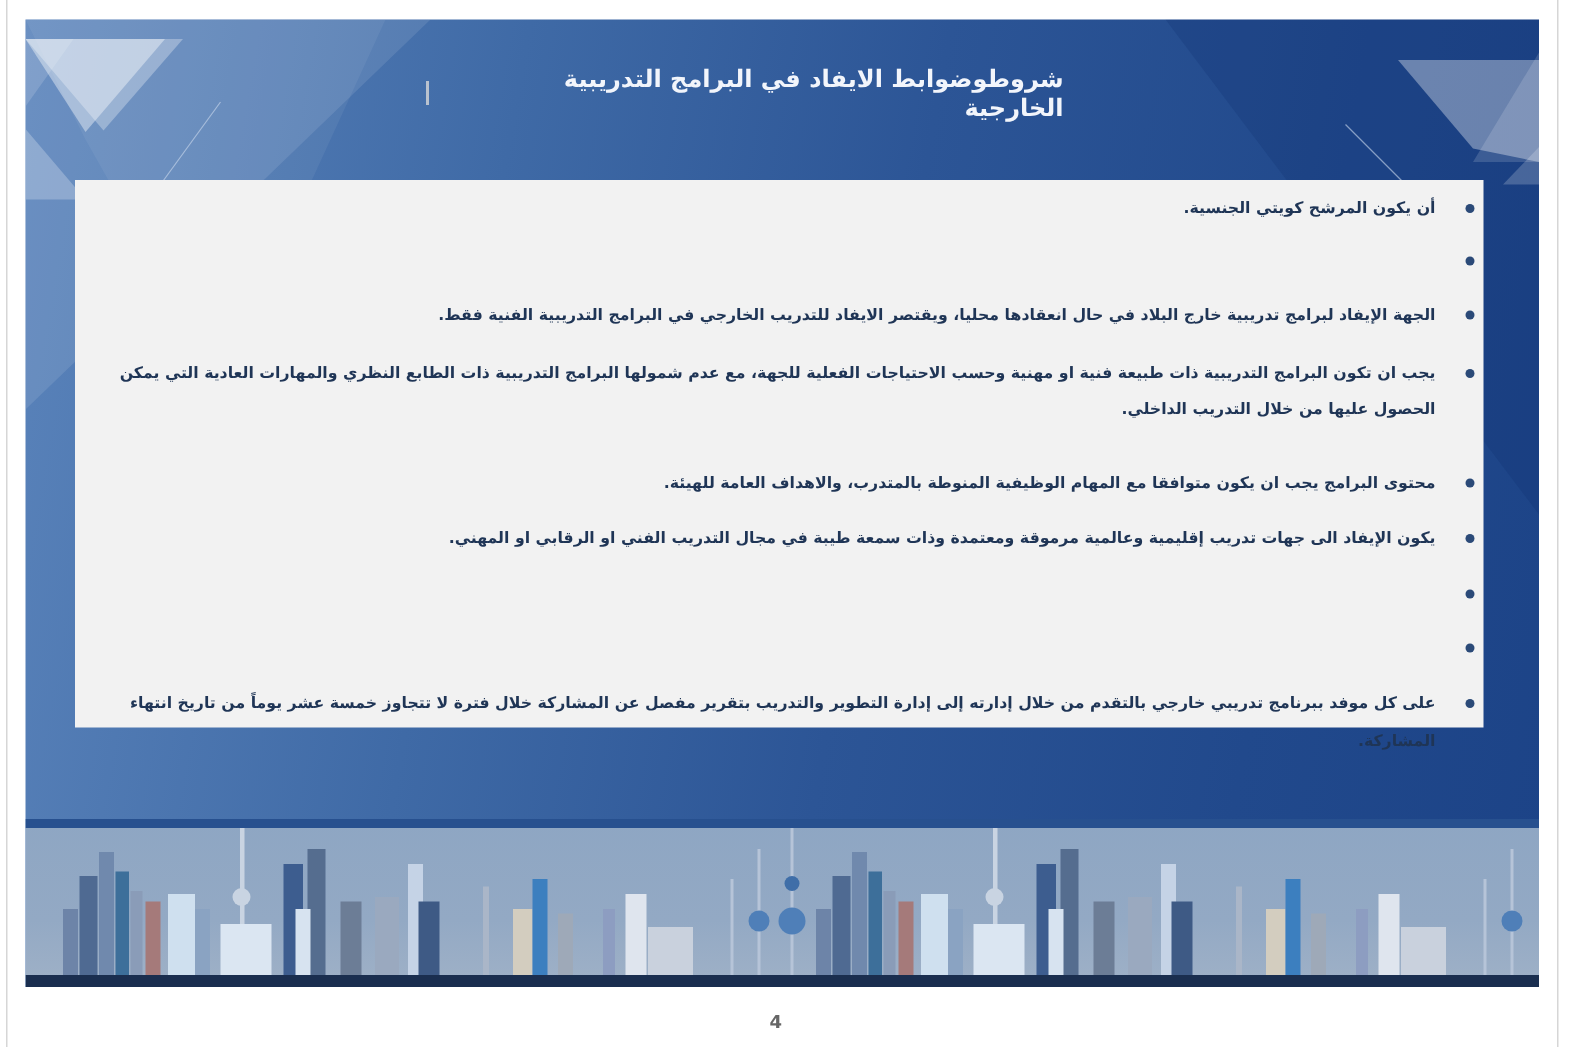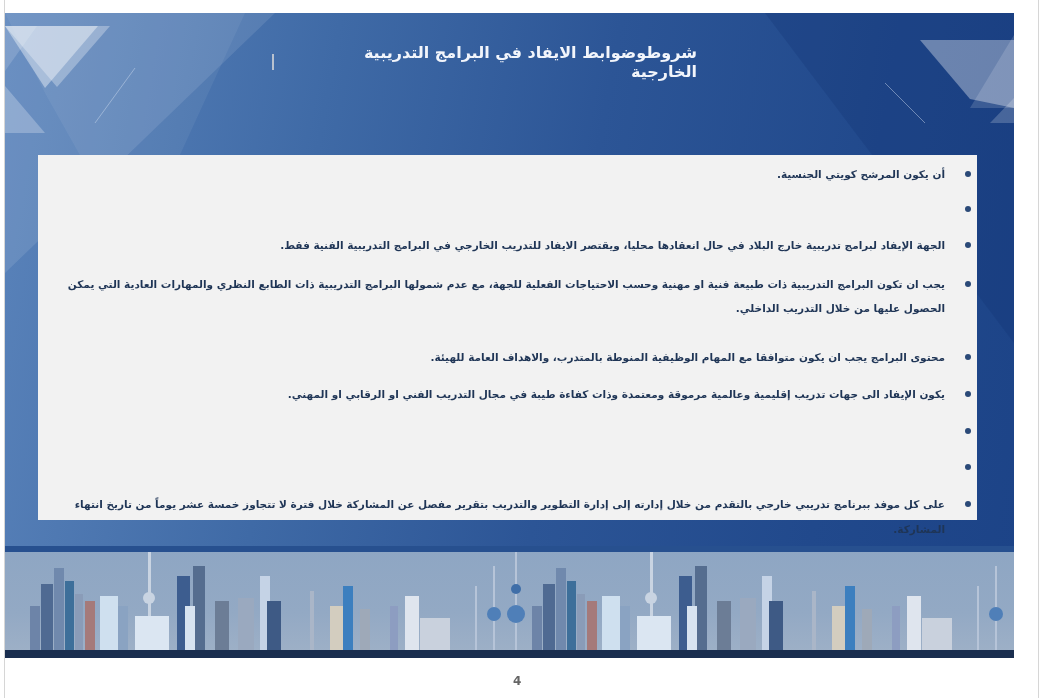--- a/index.html
+++ b/index.html
@@ -1,26 +1,26 @@
 <!DOCTYPE html>
 <html><head>
 <meta charset="utf-8">
 <style>
   html,body{margin:0;padding:0;}
   body{width:1046px;height:698px;background:#ffffff;position:relative;overflow:hidden;font-family:"DejaVu Sans",sans-serif;}
   .page-edge-left{position:absolute;left:4px;top:0;width:1px;height:698px;background:#d6d6d6;}
   .page-edge-right{position:absolute;left:1038px;top:0;width:1px;height:698px;background:#d6d6d6;}
-  .slide{position:absolute;left:5px;top:13px;width:1009px;height:645px;overflow:hidden;
+  .slide{position:absolute;left:17px;top:13px;width:1009px;height:645px;overflow:hidden;
     background:linear-gradient(100deg,#5b84bb 0%,#3f6aa6 30%,#2c5596 55%,#21498c 80%,#1c4387 100%);}
   .slide .deco{position:absolute;top:0;left:0;width:1009px;height:540px;}
   .title{position:absolute;left:0;top:30px;width:1009px;text-align:center;direction:rtl;
     color:#f2f5fb;font-family:"DejaVu Sans",sans-serif;font-weight:bold;font-size:16px;letter-spacing:0.2px;}
   .title-inner{position:absolute;left:312px;width:380px;text-align:right;}
   .cursor-mark{position:absolute;left:267px;top:41px;width:2px;height:16px;background:#b9c2cf;}
-  .content-box{position:absolute;left:33px;top:107px;width:939px;height:365px;background:#f2f2f2;margin-top:35px;}
+  .content-box{position:absolute;left:33px;top:107px;width:939px;height:365px;background:#f2f2f2;}
   .criteria-list{list-style:none;margin:0;padding:0;direction:rtl;}
   .criteria-list li{position:absolute;right:32px;direction:rtl;text-align:right;color:#1f3556;
     font-family:"DejaVu Sans",sans-serif;font-weight:bold;font-size:10.5px;line-height:25px;}
   .criteria-list li .bullet{position:absolute;right:-26px;top:9px;width:6px;height:6px;border-radius:50%;background:#2b4a78;}
   .skyline{position:absolute;left:0;top:533px;width:1009px;height:112px;background:linear-gradient(180deg,#8ea6c3 0%,#93a9c4 60%,#9fb1c7 100%);}
   .skyline-top-bar{position:absolute;left:0;top:533px;width:1009px;height:6px;background:#27508f;}
   .skyline-bottom-bar{position:absolute;left:0;top:637px;width:1009px;height:8px;background:#1a2e4f;}
   .page-number{position:absolute;left:513px;top:674px;color:#666;font-family:"DejaVu Sans",sans-serif;font-weight:bold;font-size:12px;}
 </style>
 </head>
@@ -50,21 +50,21 @@
     <span class="title-inner">شروطوضوابط الايفاد في البرامج التدريبية الخارجية</span>
   </div>
 
   <div class="content-box">
     <ul class="criteria-list">
       <li style="top:7px;width:880px;"><span class="bullet"></span><span>أن يكون المرشح كويتي الجنسية.</span></li>
       <li style="top:42px;width:880px;"><span class="bullet"></span></li>
       <li style="top:78px;width:880px;"><span class="bullet"></span><span>الجهة الإيفاد لبرامج تدريبية خارج البلاد في حال انعقادها محليا، ويقتصر الايفاد للتدريب الخارجي في البرامج التدريبية الفنية فقط.</span></li>
       <li style="top:117px;width:880px;line-height:24px;"><span class="bullet"></span><span>يجب ان تكون البرامج التدريبية ذات طبيعة فنية او مهنية وحسب الاحتياجات الفعلية للجهة، مع عدم شمولها البرامج التدريبية ذات الطابع النظري والمهارات العادية التي يمكن الحصول عليها من خلال التدريب الداخلي.</span></li>
       <li style="top:190px;width:880px;"><span class="bullet"></span><span>محتوى البرامج يجب ان يكون متوافقا مع المهام الوظيفية المنوطة بالمتدرب، والاهداف العامة للهيئة.</span></li>
-      <li style="top:227px;width:880px;"><span class="bullet"></span><span>يكون الإيفاد الى جهات تدريب إقليمية وعالمية مرموقة ومعتمدة وذات كفاءة طيبة في مجال التدريب الفني او الرقابي او المهني.</span></li>
+      <li style="top:227px;width:880px;"><span class="bullet"></span><span>يكون الإيفاد الى جهات تدريب إقليمية وعالمية مرموقة ومعتمدة وذات سمعة طيبة في مجال التدريب الفني او الرقابي او المهني.</span></li>
       <li style="top:264px;width:880px;"><span class="bullet"></span></li>
       <li style="top:300px;width:880px;"><span class="bullet"></span></li>
       <li style="top:337px;width:880px;"><span class="bullet"></span><span>على كل موفد ببرنامج تدريبي خارجي بالتقدم من خلال إدارته إلى إدارة التطوير والتدريب بتقرير مفصل عن المشاركة خلال فترة لا تتجاوز خمسة عشر يوماً من تاريخ انتهاء المشاركة.</span></li>
     </ul>
   </div>
 
   <div class="skyline">
     <svg width="1009" height="112" viewBox="0 0 1009 112">
       <g id="sk" fill="#5b7399">
         <rect x="25" y="60" width="10" height="45" fill="#6d84a8"></rect>

